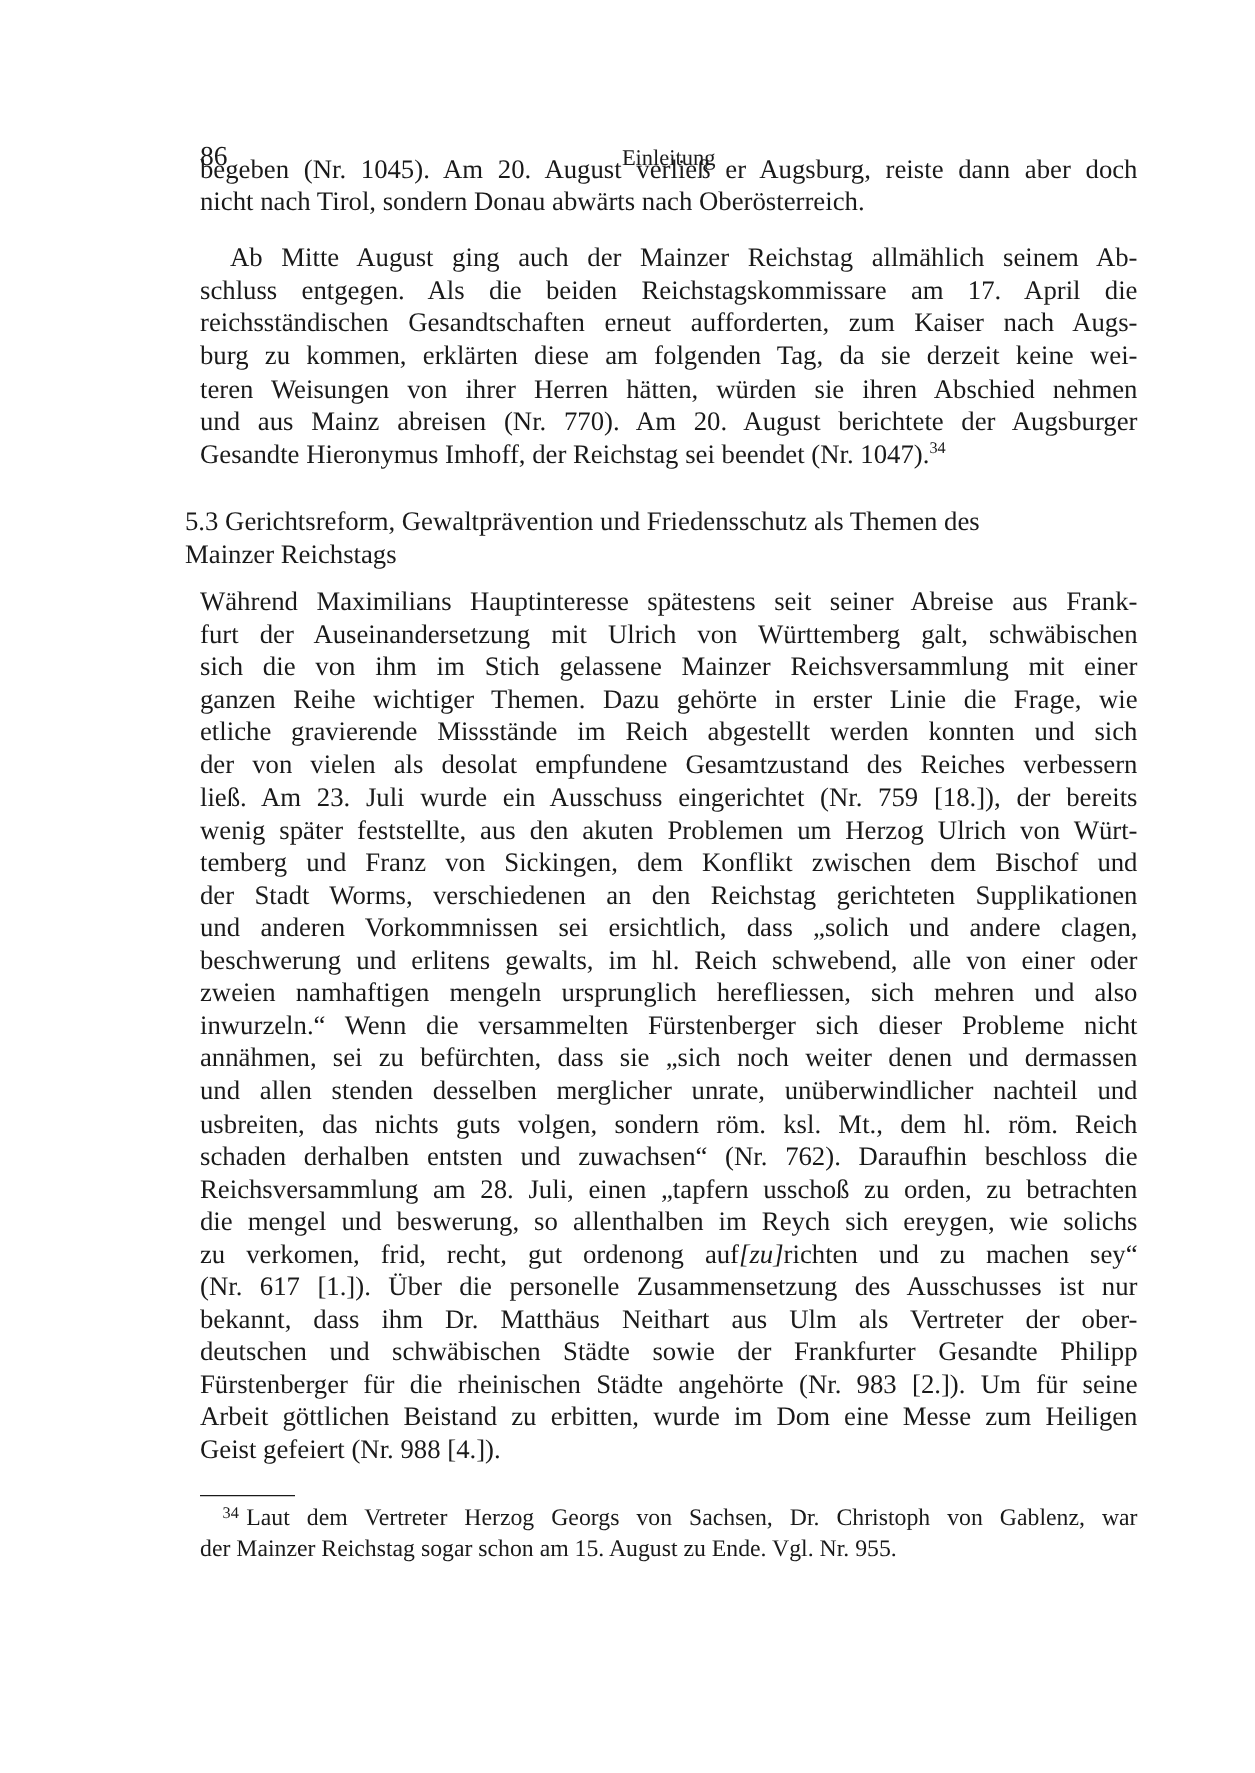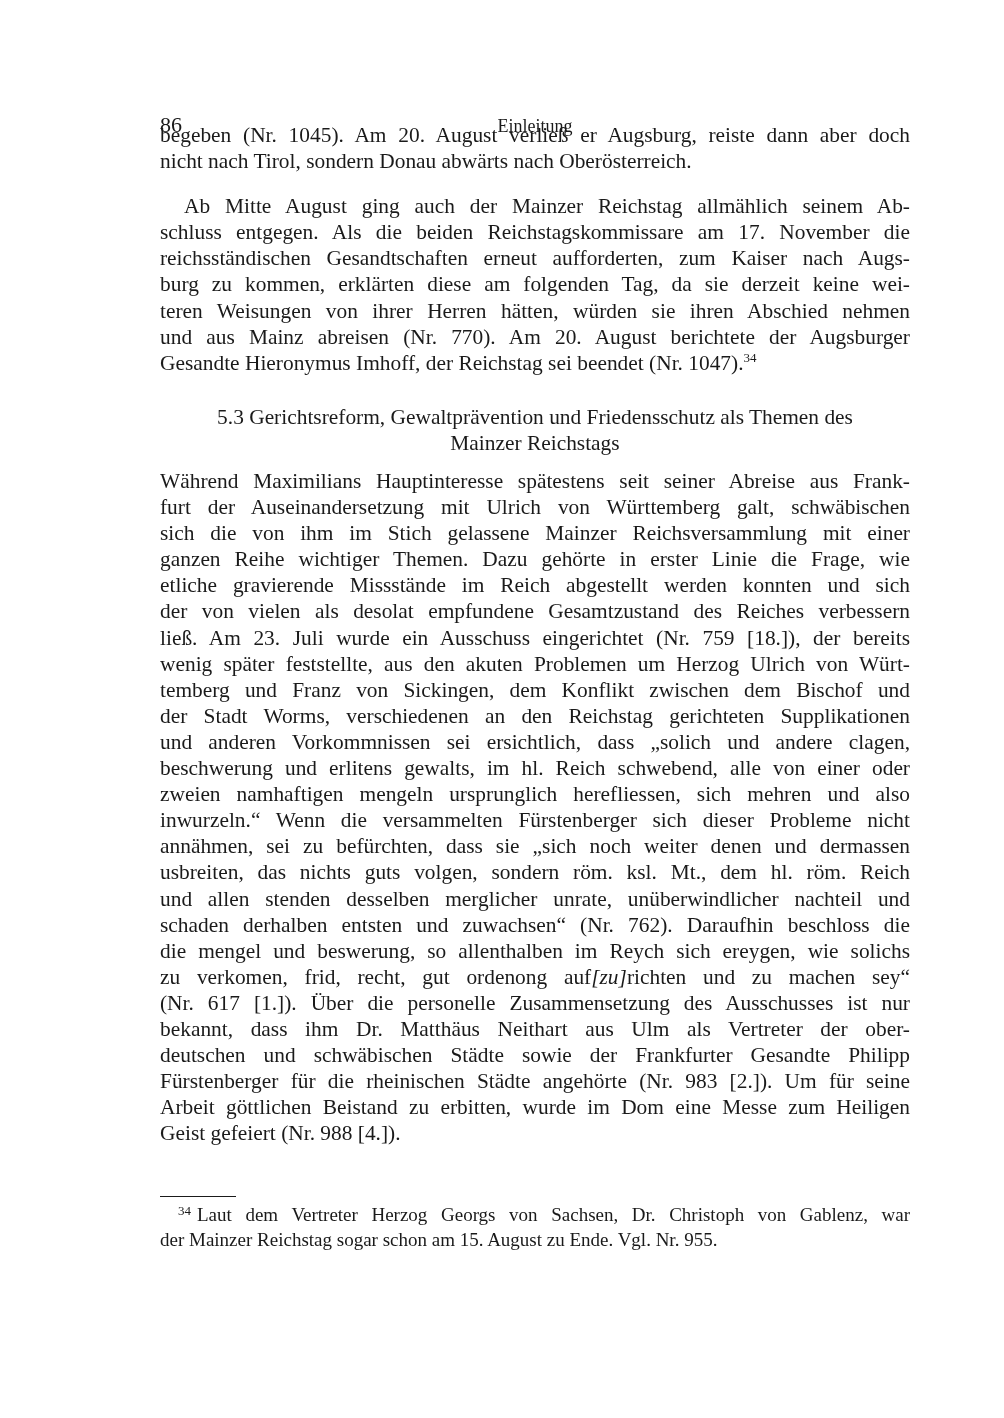--- a/index.html
+++ b/index.html
@@ -5,21 +5,21 @@
     html, body { margin: 0; padding: 0; background: #ffffff; }
     body { width: 1004px; height: 1418px; position: relative; overflow: hidden; color: #1a1a1a;
       font-family: "Liberation Serif", "DejaVu Serif", serif; }
     .page-header { position: absolute; top: 64px; left: 160px; width: 750px; height: 30px; margin-top: 48px; }
     .page-number { position: absolute; left: 0; top: 0; font-size: 22px; }
     .running-head { position: absolute; left: 0; right: 0; top: 4px; text-align: center; font-size: 18px; }
     .block { position: absolute; left: 160px; width: 750px; font-size: 21.4px; line-height: 26.1px; }
     .line { display: block; white-space: nowrap; text-align: justify; text-align-last: justify; height: 26.1px; overflow: visible; }
     .line.last { text-align-last: left; }
     .line.indent { padding-left: 24px; margin-top: 19px; }
-    .heading { position: absolute; left: 160px; width: 750px; top: 404px; text-align: center; font-size: 21.4px; line-height: 26px; }
+    .heading { position: absolute; left: 148px; width: 750px; top: 404px; font-size: 21.4px; line-height: 26px; }
     .heading span { display: block; }
     sup { font-size: 13px; vertical-align: 0; position: relative; top: -8px; }
     .fn-rule { position: absolute; left: 160px; top: 1196px; width: 76px; border-top: 1px solid #1a1a1a; }
     .footnote { position: absolute; left: 160px; width: 750px; top: 1202px; font-size: 19px; line-height: 25px; }
     .footnote .line { height: 25px; }
     .footnote .fn-first { padding-left: 18px; }
     .fn-marker { font-size: 13px; position: relative; top: -6px; margin-right: 6px; }
     i { font-style: italic; }
   </style>
 </head>
@@ -27,21 +27,21 @@
 
 <div class="page-header">
   <span class="page-number">86</span>
   <span class="running-head">Einleitung</span>
 </div>
 
 <div class="block" style="top:122px;">
   <span class="line">begeben (Nr. 1045). Am 20. August verließ er Augsburg, reiste dann aber doch</span>
   <span class="line last">nicht nach Tirol, sondern Donau abwärts nach Oberösterreich.</span>
   <span class="line indent">Ab Mitte August ging auch der Mainzer Reichstag allmählich seinem Ab-</span>
-  <span class="line">schluss entgegen. Als die beiden Reichstagskommissare am 17. November die</span>
+  <span class="line">schluss entgegen. Als die beiden Reichstagskommissare am 17. April die</span>
   <span class="line">reichsständischen Gesandtschaften erneut aufforderten, zum Kaiser nach Augs-</span>
   <span class="line">burg zu kommen, erklärten diese am folgenden Tag, da sie derzeit keine wei-</span>
   <span class="line">teren Weisungen von ihrer Herren hätten, würden sie ihren Abschied nehmen</span>
   <span class="line">und aus Mainz abreisen (Nr. 770). Am 20. August berichtete der Augsburger</span>
   <span class="line last"><span>Gesandte Hieronymus Imhoff, der Reichstag sei beendet (Nr. 1047).</span><sup>34</sup></span>
 </div>
 
 <div class="heading">
   <span>5.3 Gerichtsreform, Gewaltprävention und Friedensschutz als Themen des</span>
   <span>Mainzer Reichstags</span>
@@ -56,23 +56,24 @@
   <span class="line">der von vielen als desolat empfundene Gesamtzustand des Reiches verbessern</span>
   <span class="line">ließ. Am 23. Juli wurde ein Ausschuss eingerichtet (Nr. 759 [18.]), der bereits</span>
   <span class="line">wenig später feststellte, aus den akuten Problemen um Herzog Ulrich von Würt-</span>
   <span class="line">temberg und Franz von Sickingen, dem Konflikt zwischen dem Bischof und</span>
   <span class="line">der Stadt Worms, verschiedenen an den Reichstag gerichteten Supplikationen</span>
   <span class="line">und anderen Vorkommnissen sei ersichtlich, dass „solich und andere clagen,</span>
   <span class="line">beschwerung und erlitens gewalts, im hl. Reich schwebend, alle von einer oder</span>
   <span class="line">zweien namhaftigen mengeln ursprunglich herefliessen, sich mehren und also</span>
   <span class="line">inwurzeln.“ Wenn die versammelten Fürstenberger sich dieser Probleme nicht</span>
   <span class="line">annähmen, sei zu befürchten, dass sie „sich noch weiter denen und dermassen</span>
+  <span class="line">und allen stenden desselben merglicher unrate, unüberwindlicher nachteil und</span>
   <span class="line">usbreiten, das nichts guts volgen, sondern röm. ksl. Mt., dem hl. röm. Reich</span>
-  <span class="line">und allen stenden desselben merglicher unrate, unüberwindlicher nachteil und</span>
   <span class="line">schaden derhalben entsten und zuwachsen“ (Nr. 762). Daraufhin beschloss die</span>
+  <span class="line">Reichsversammlung am 28. Juli, einen „tapfern usschoß zu orden, zu betrachten</span>
   <span class="line">die mengel und beswerung, so allenthalben im Reych sich ereygen, wie solichs</span>
   <span class="line"><span>zu verkomen, frid, recht, gut ordenong auf</span><i>[zu]</i><span>richten und zu machen sey“</span></span>
   <span class="line">(Nr. 617 [1.]). Über die personelle Zusammensetzung des Ausschusses ist nur</span>
   <span class="line">bekannt, dass ihm Dr. Matthäus Neithart aus Ulm als Vertreter der ober-</span>
   <span class="line">deutschen und schwäbischen Städte sowie der Frankfurter Gesandte Philipp</span>
   <span class="line">Fürstenberger für die rheinischen Städte angehörte (Nr. 983 [2.]). Um für seine</span>
   <span class="line">Arbeit göttlichen Beistand zu erbitten, wurde im Dom eine Messe zum Heiligen</span>
   <span class="line last">Geist gefeiert (Nr. 988 [4.]).</span>
 </div>
 

